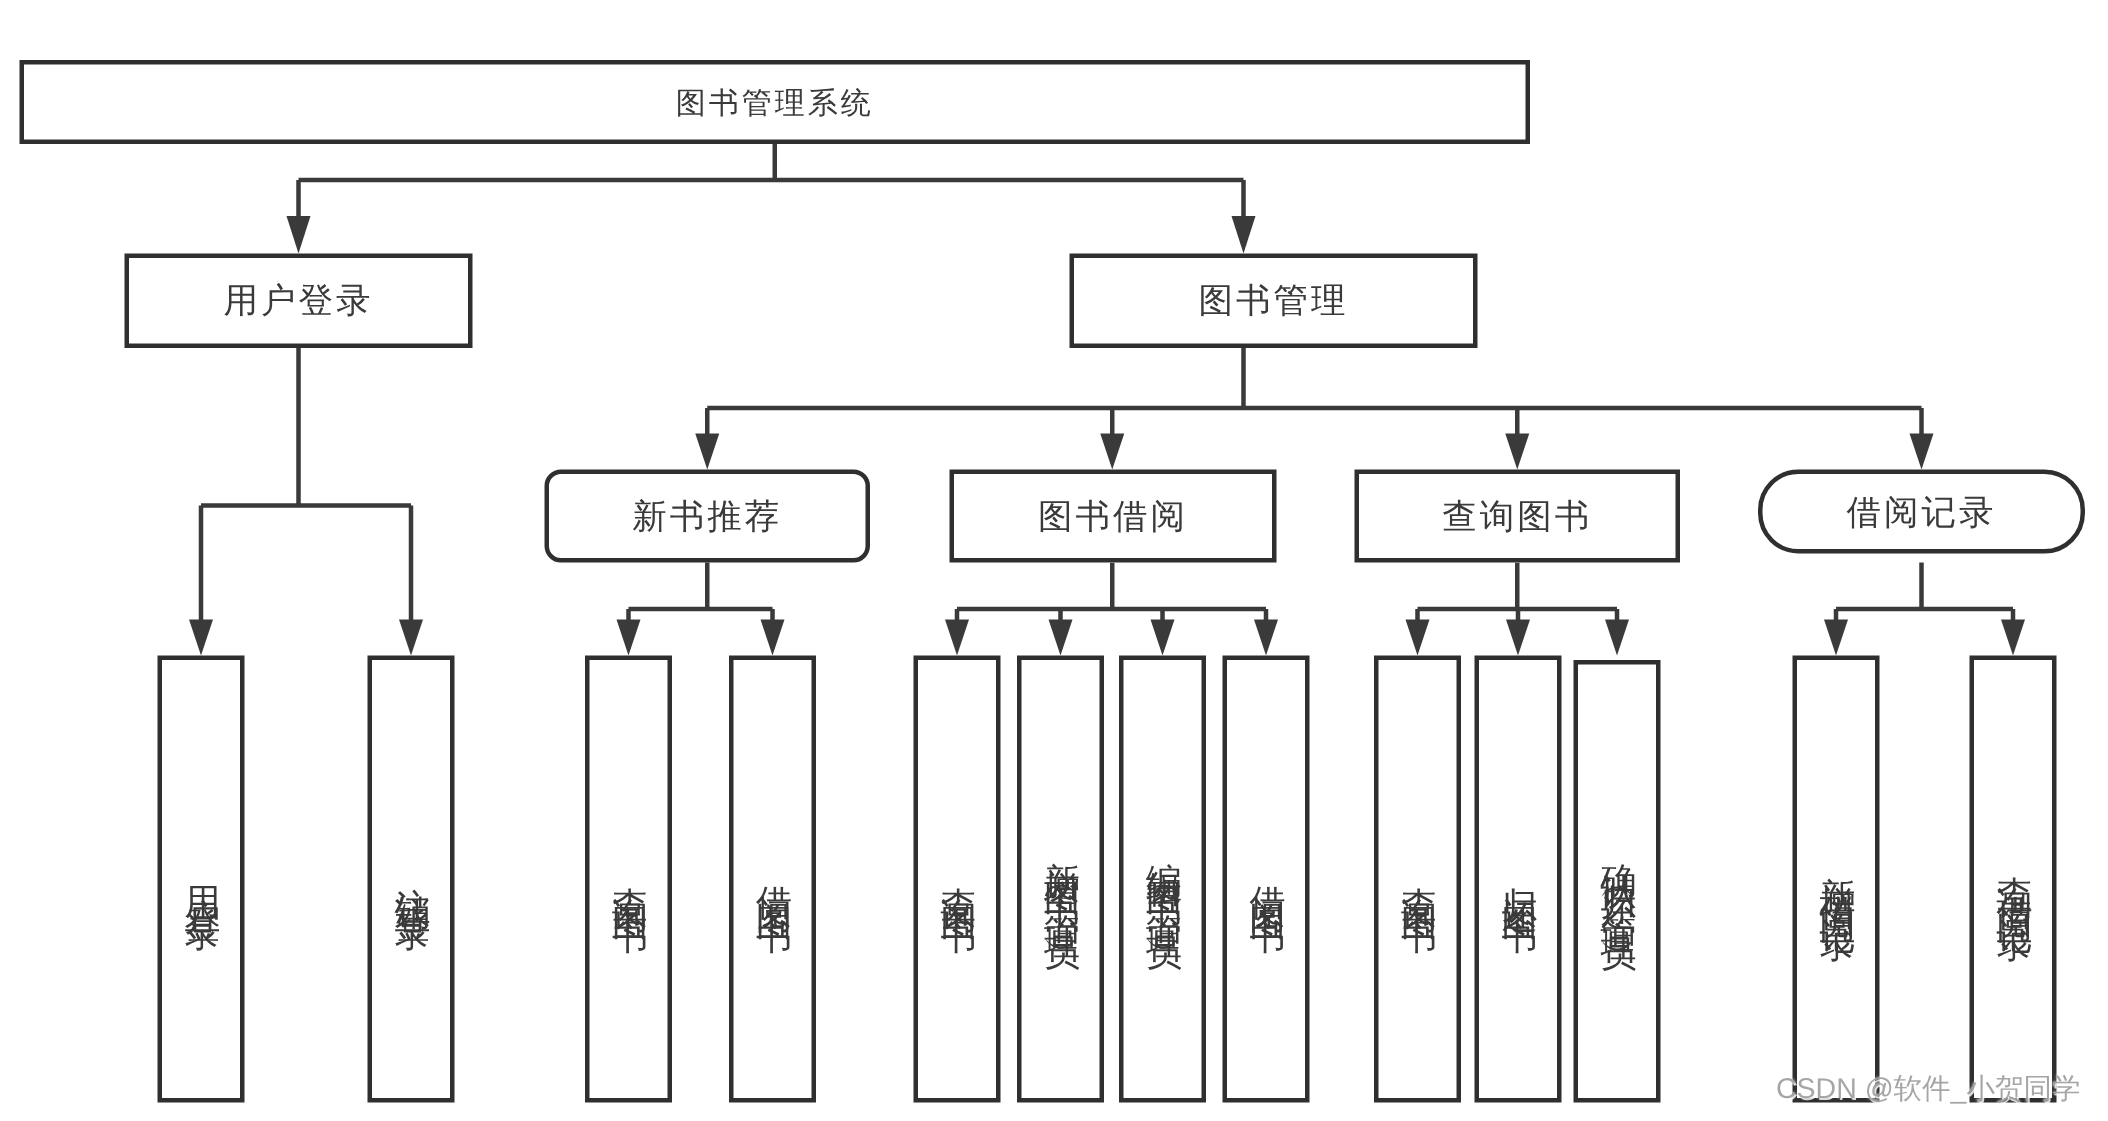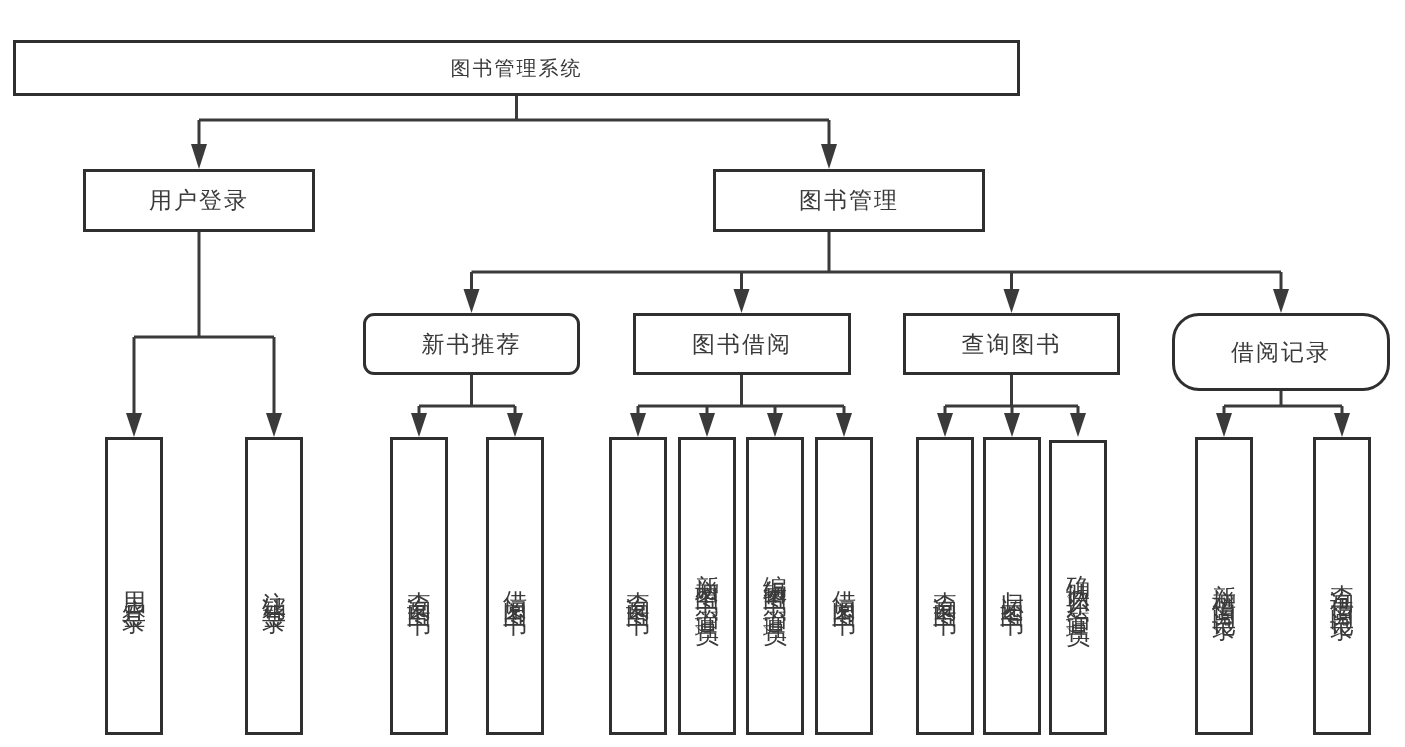--- a/index.html
+++ b/index.html
@@ -82,21 +82,21 @@
   </svg>
 
   <div class="node root" style="left:13px; top:12px; width:1007px; height:56px;">图书管理系统</div>
 
   <div class="node hbox" style="left:83px; top:169px; width:232px; height:63px;">用户登录</div>
   <div class="node hbox" style="left:713px; top:169px; width:272px; height:63px;">图书管理</div>
 
   <div class="node hbox" style="left:363px; top:313px; width:217px; height:62px;border-radius:11px;">新书推荐</div>
   <div class="node hbox" style="left:633px; top:313px; width:218px; height:62px;">图书借阅</div>
   <div class="node hbox" style="left:903px; top:313px; width:217px; height:62px;">查询图书</div>
-  <div class="node hbox" style="left:1172px; top:313px; width:218px; height:78px;border-radius:27px;">借阅记录</div>
+  <div class="node hbox" style="left:1172px; top:313px; width:218px; height:56px;border-radius:27px;">借阅记录</div>
 
   <div class="node vbox" style="left:105px; top:437px; width:58px; height:298px;">
     <span>用户登录</span>
   </div>
   <div class="node vbox" style="left:245px; top:437px; width:58px; height:298px;">
     <span>注销登录</span>
   </div>
 
   <div class="node vbox" style="left:390px; top:437px; width:58px; height:298px;">
     <span>查询图书</span>
@@ -128,14 +128,15 @@
     <span>确认归还（管理员）</span>
   </div>
 
   <div class="node vbox" style="left:1195px; top:437px; width:58px; height:298px;">
     <span>新增借阅记录</span>
   </div>
   <div class="node vbox" style="left:1313px; top:437px; width:58px; height:298px;">
     <span>查询借阅记录</span>
   </div>
 
+  <div class="watermark">CSDN @软件_小贺同学</div>
 
 </div>
 
 </body></html>

